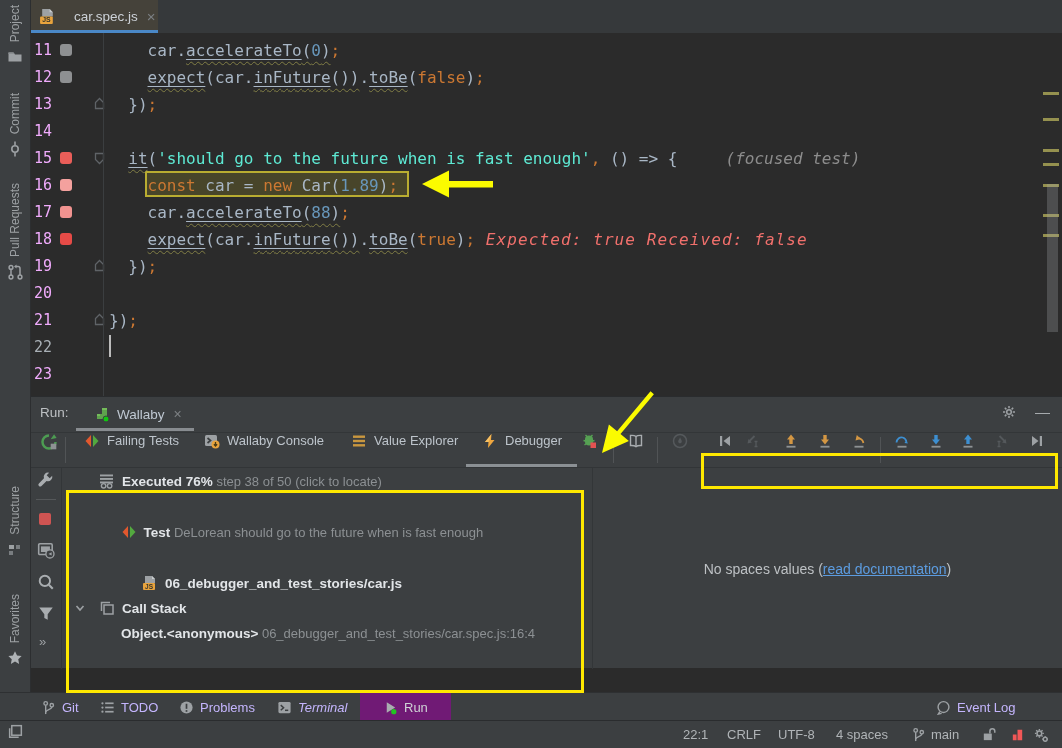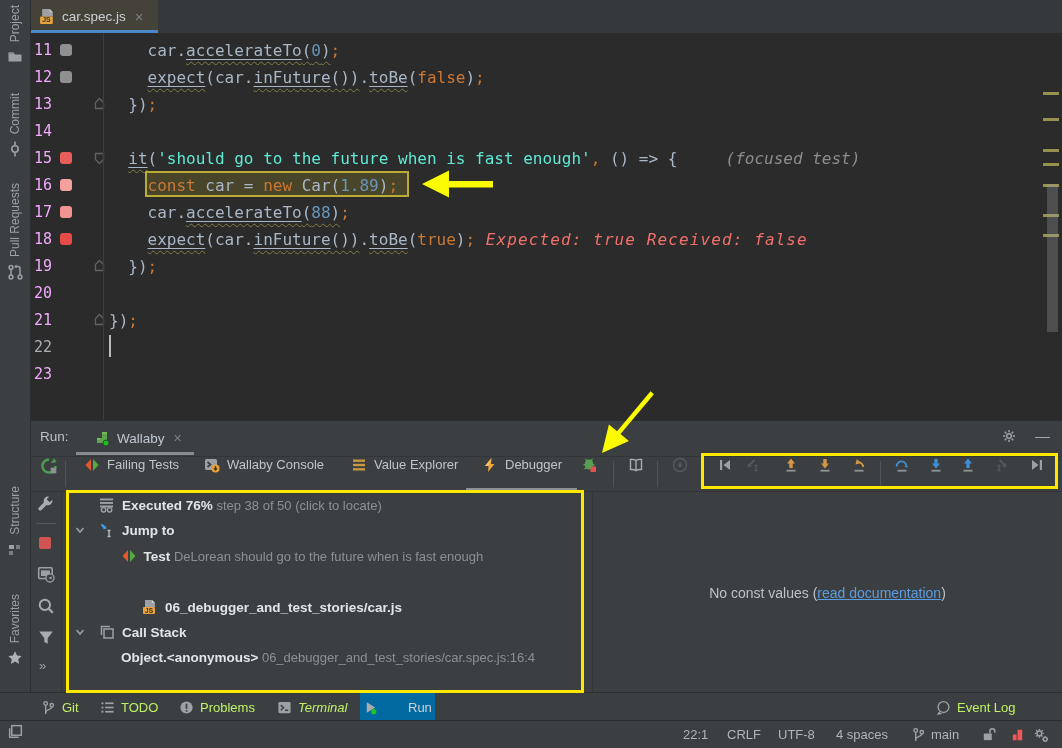--- a/index.html
+++ b/index.html
@@ -10,21 +10,21 @@
   
   #left-stripe { position:absolute; left:0; top:0; width:31px; height:692px; background:#3c3f41; border-right:1px solid #2c2e30; z-index:5; }
   .stripe-item { position:absolute; left:0; width:30px; display:flex; flex-direction:column; align-items:center; }
   .stripe-label { color:#9da1a4; font-size:12px; writing-mode:vertical-lr; transform:rotate(180deg); }
   .stripe-icon { margin-top:7px; }
 
   
   #tab-bar { position:absolute; left:31px; top:0; width:1031px; height:33px; background:#36393b; z-index:4; }
   #editor-tab { position:absolute; left:0; top:0; height:33px; width:127px; background:#45423a; display:flex; align-items:center; padding-left:8px; }
   #editor-tab .tab-underline { position:absolute; left:0; bottom:0; width:100%; height:3px; background:#4a88c7; }
-  #editor-tab .tab-label { color:#ccd1d7; font-size:13.5px; margin-left:6px; }
+  #editor-tab .tab-label { color:#ccd1d7; font-size:13.5px; margin-left:18px; }
   #editor-tab .tab-close { color:#7c8084; font-size:15px; margin-left:9px; line-height:1; }
 
   
   #editor { position:absolute; left:31px; top:33px; width:1031px; height:387px; background:#2b2b2b; overflow:hidden; }
   #gutter { position:absolute; left:0; top:3.5px; width:73px; }
   .gut-row { position:relative; height:27px; }
   .gut-num { position:absolute; right:52px; top:0; width:34px; height:27px; line-height:27px; text-align:right; font-family:"DejaVu Sans Mono", monospace; font-size:15px; color:#f0abfc; }
   .gut-num.cur { color:#a9b0b6; }
   .gut-mark { position:absolute; left:29px; top:7.5px; width:12px; height:12px; border-radius:3px; }
   #gutter-sep { position:absolute; left:72px; top:0; width:1px; height:387px; background:#3b3e40; }
@@ -41,21 +41,21 @@
   .wv { text-decoration:underline wavy #817e45; text-decoration-thickness:1px; text-underline-offset:4.5px; text-decoration-skip-ink:none; }
   .wv > span { display:inline; }
   #line16-box { position:absolute; left:114px; top:138px; width:264px; height:26px; background:#48452a; border:2px solid #b9ad31; z-index:1; }
   #caret { position:absolute; left:78px; top:302px; width:2px; height:22px; background:#bcbcbc; z-index:3; }
 
   
   #ed-scroll-thumb { position:absolute; left:1016px; top:151px; width:11px; height:148px; background:rgba(166,170,174,0.28); z-index:2; }
   .ed-mark { position:absolute; left:1012px; width:16px; height:3px; background:#95914f; z-index:1; }
 
   
-  #run-panel { position:absolute; left:31px; top:420px; width:1031px; height:272px; background:#3c3f41; border-top:1px solid #2a2c2e; z-index:3; }
+  #run-panel { position:absolute; left:31px; top:396px; width:1031px; height:272px; background:#3c3f41; border-top:1px solid #2a2c2e; z-index:3; }
   #run-header { position:absolute; left:0; top:0; width:100%; height:35px; }
   #run-label { position:absolute; left:9px; top:8px; color:#bdc0c3; font-size:13.5px; }
   #run-tab { position:absolute; left:45px; top:0; height:34px; display:flex; align-items:center; padding:0 12px 0 18px; }
   #run-tab .tab-underline { position:absolute; left:0; bottom:0; width:100%; height:3px; background:#888c90; }
   #run-tab .rt-label { color:#bfc8d2; font-size:13.5px; margin-left:7px; }
   #run-tab .rt-close { color:#7d8184; font-size:14px; margin-left:9px; }
   #run-hdr-gear { position:absolute; left:970px; top:7px; }
   #run-hdr-min { position:absolute; left:1004px; top:6px; color:#a6aaad; font-size:15px; }
 
   #run-toolbar { position:absolute; left:0; top:35px; width:100%; height:36px; border-top:1px solid #333638; border-bottom:1px solid #323537; background:#3c3f41; }
@@ -77,22 +77,22 @@
   .tr-bold { color:#e2e5e8; font-weight:bold; }
   .tr-gray { color:#8c9093; font-weight:normal; font-size:13px; }
 
   #run-right { position:absolute; left:561px; top:71px; width:470px; height:201px; border-left:1px solid #333638; }
   #no-logged { position:absolute; left:0; top:93px; width:100%; text-align:center; font-size:14px; color:#bdc1c4; }
   #no-logged a { color:#5c9ce0; text-decoration:underline; }
 
   
   #bottom-bar { position:absolute; left:0; top:692px; width:1062px; height:28px; background:#3c3f41; border-top:1px solid #2e3032; z-index:4; }
   .bb-item { position:absolute; top:0; height:28px; display:flex; align-items:center; }
-  .bb-label { color:#bef264; font-size:13px; margin-left:6px; }
-  #bb-run { background:#0369a1; padding:0 3px;gap:24px; }
+  .bb-label { color:#c4b5fd; font-size:13px; margin-left:6px; }
+  #bb-run { background:#701a75; padding:0 23px; }
   #bb-run .bb-label { color:#ced2d5; }
 
   
   #status-bar { position:absolute; left:0; top:720px; width:1062px; height:28px; background:#3c3f41; border-top:1px solid #2a2c2e; z-index:4; }
   .sb-item { position:absolute; top:0; height:28px; line-height:28px; color:#b0b4b7; font-size:13px; }
   .sb-icon { position:absolute; top:6px; }
 
   
   .annot { position:absolute; pointer-events:none; z-index:10; }
   #annot-box-toolbar { left:701px; top:453px; width:357px; height:36px; border:3px solid #ffe800; }
@@ -462,35 +462,20 @@
             <svg width="16" height="16" viewBox="0 0 16 16">
               <rect x="1" y="1.5" width="13" height="1.9" fill="#9da1a4"></rect>
               <rect x="1" y="5" width="13" height="1.9" fill="#9da1a4"></rect>
               <rect x="1" y="8.5" width="13" height="1.9" fill="#9da1a4"></rect>
               <circle cx="4.6" cy="12.8" r="2.2" fill="#3c3f41" stroke="#9da1a4" stroke-width="1.4"></circle>
               <circle cx="10.6" cy="12.8" r="2.2" fill="#3c3f41" stroke="#9da1a4" stroke-width="1.4"></circle>
             </svg>
           </span>
           <span class="tr-text" style="left:59px"><span class="tr-bold">Executed 76%</span><span class="tr-gray"> step 38 of 50 (click to locate)</span></span>
         </div>
-        <div class="tree-row" style="top: 26.4px;">
-          <span class="tr-chev" style="left:11px">
-            <svg width="12" height="12" viewBox="0 0 12 12">
-              <path d="M2.5 4l3.5 4 3.5-4" fill="none" stroke="#9da1a4" stroke-width="1.6"></path>
-            </svg>
-          </span>
-          <span class="tr-icon" style="left:36px">
-            <svg width="16" height="16" viewBox="0 0 16 16">
-              <path d="M1.5 1.5L7.2 4.8 4.8 7.2z" fill="#35a0e8"></path>
-              <path d="M2.8 2.8l4 4" stroke="#35a0e8" stroke-width="2"></path>
-              <path d="M8.5 8.5h3M10 8.5v6M8.5 14.5h3" stroke="#b9bdc0" stroke-width="1.4"></path>
-            </svg>
-          </span>
-          <span class="tr-text" style="left:59px"><span class="tr-bold">Jump to</span><span class="tr-gray"></span></span>
-        </div>
         <div class="tree-row" style="top: 51.8px;">
           <span class="tr-icon" style="left:57.5px">
             <svg width="16" height="16" viewBox="0 0 16 16">
               <path d="M7 2L1.5 8 7 14z" fill="#e2582e"></path>
               <path d="M9 2l5.5 6L9 14z" fill="#53a93f"></path>
             </svg>
           </span>
           <span class="tr-text" style="left:80.5px"><span class="tr-bold">Test</span><span class="tr-gray"> DeLorean should go to the future when is fast enough</span></span>
         </div>
         <div class="tree-row" style="top: 102.6px;">
@@ -517,21 +502,21 @@
             </svg>
           </span>
           <span class="tr-text" style="left:59px"><span class="tr-bold">Call Stack</span><span class="tr-gray"></span></span>
         </div>
         <div class="tree-row" style="top: 153.4px;">
           <span class="tr-text" style="left:58px"><span class="tr-bold">Object.&lt;anonymous&gt;</span><span class="tr-gray"> 06_debugger_and_test_stories/car.spec.js:16:4</span></span>
         </div>
       </div>
     <div id="run-right">
       <div id="no-logged">
-        <span>No const values (</span><a href="#">read documentation</a><span>)</span>
+        <span>No spaces values (</span><a href="#">read documentation</a><span>)</span>
       </div>
     </div>
   </div>
 
   <div id="bottom-bar">
       <div class="bb-item" style="left: 41px;">
         <svg width="15" height="15" viewBox="0 0 16 16">
           <circle cx="5" cy="3.6" r="1.9" fill="none" stroke="#9da1a4" stroke-width="1.5"></circle>
           <circle cx="11.5" cy="5.6" r="1.8" fill="none" stroke="#9da1a4" stroke-width="1.5"></circle>
           <line x1="5" y1="5.5" x2="5" y2="15" stroke="#9da1a4" stroke-width="1.5"></line>

